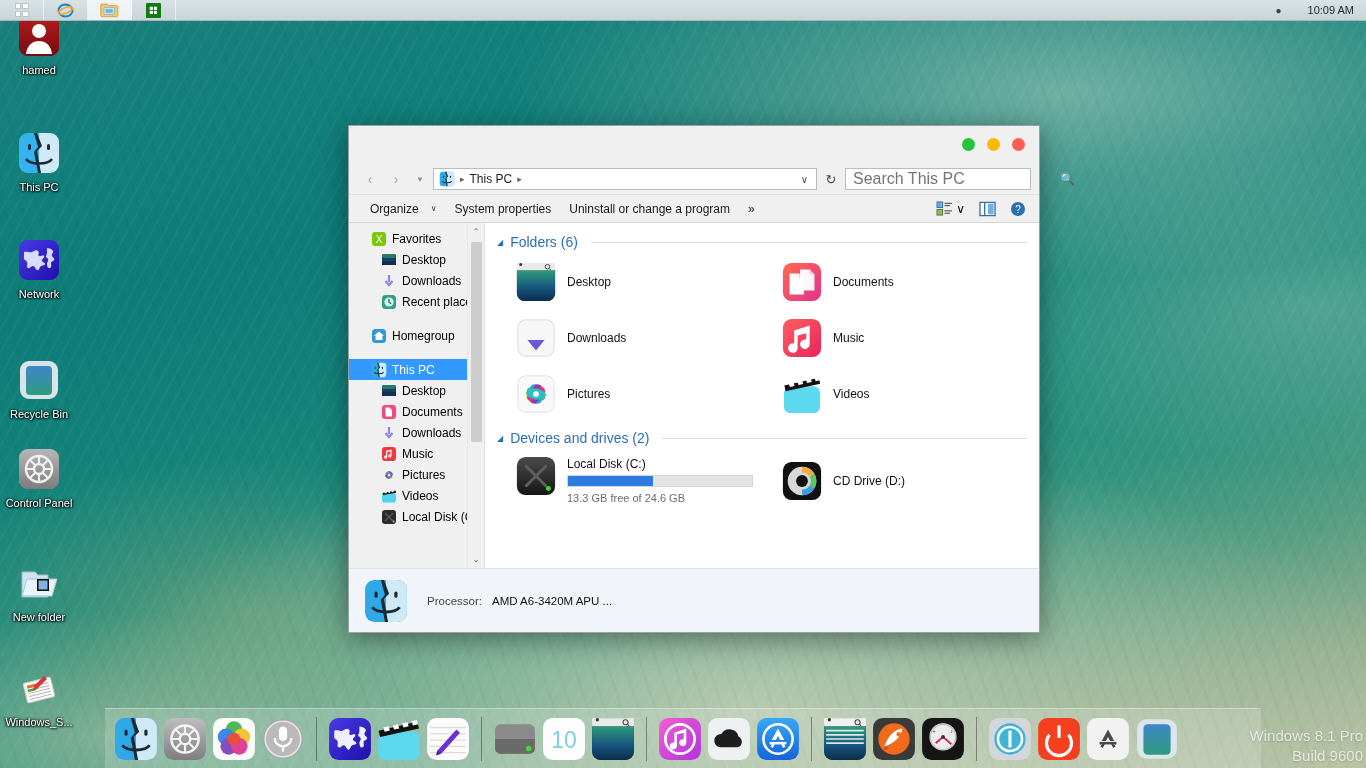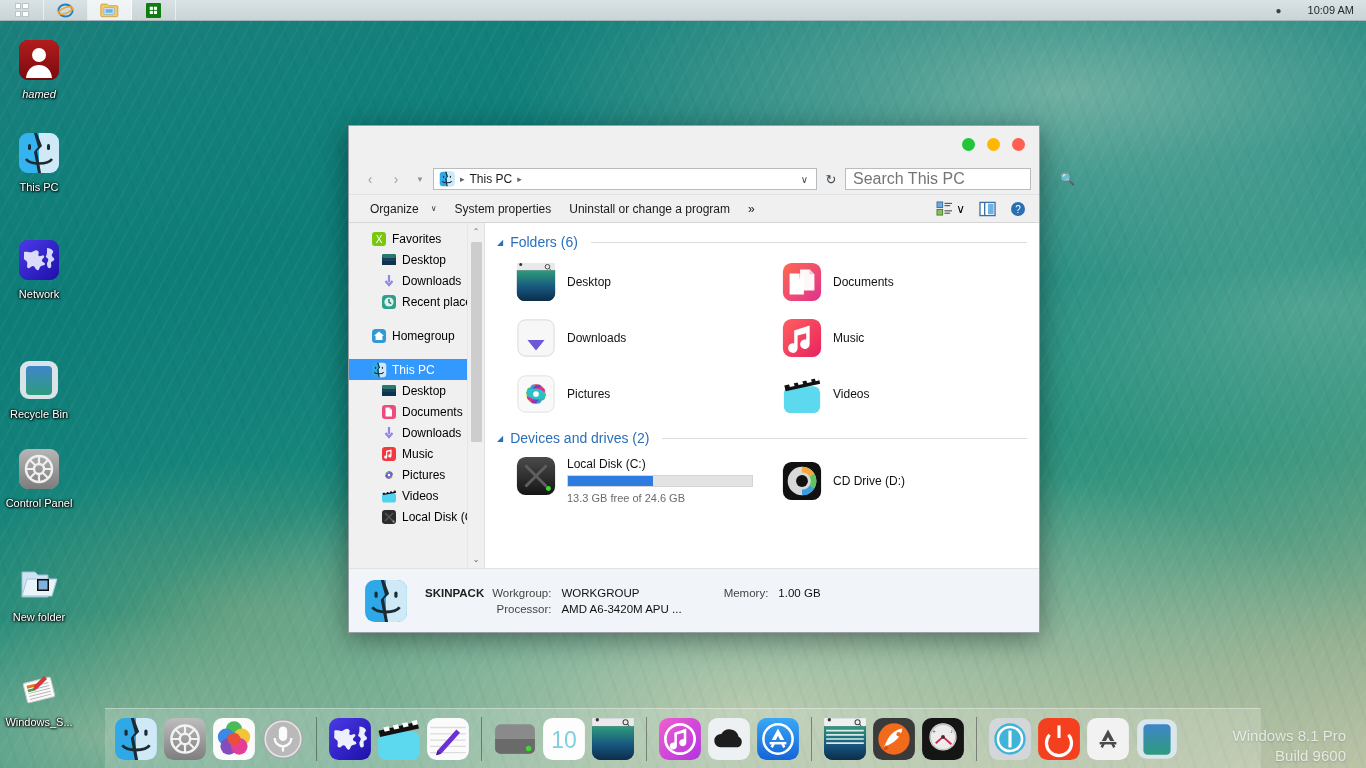--- a/index.html
+++ b/index.html
@@ -235,21 +235,21 @@
     border-top: 1px solid rgba(255,255,255,0.35);
     display: flex; align-items: center;
     padding: 0 8px; gap: 3px;
     z-index: 30;
   }
   .dock-ico { width: 46px; height: 46px; border-radius: 10px; cursor: pointer; flex:0 0 46px;
               display:flex; align-items:flex-start; justify-content:center; }
   .dock-sep { width: 1px; height: 44px; background: rgba(40,40,40,0.45); margin: 0 7px; flex:0 0 1px;}
 
   #watermark {
-    position: absolute; right: 20px; bottom: 2px;
+    position: absolute; right: 3px; bottom: 2px;
     text-align: right; color: rgba(255,255,255,0.72);
     font-size: 15px; line-height: 20px; z-index: 40;
     text-shadow: 0 1px 2px rgba(0,0,0,.18);
     margin-left: 36px;
   }
 </style>
 </head>
 <body>
 
 <div id="wallpaper"></div>
@@ -288,21 +288,21 @@
       </g>
     </svg>
   </div>
   <div id="tb-spacer"></div>
   <div id="tb-clock-area">
     <span id="tb-dot">●</span>
     <span>10:09 AM</span>
   </div>
 </div>
 
-<div class="desk-icon" style="left:2px; top:40px;font-style:italic;">
+<div class="desk-icon" style="left:2px; top:16px;">
   <span class="glyph">
     <svg width="44" height="44" viewBox="0 0 44 44">
       <rect x="2" y="0" width="40" height="40" rx="9" fill="#8e0d11"></rect>
       <rect x="2" y="0" width="40" height="40" rx="9" fill="url(#ug)"></rect>
       <defs>
           <linearGradient id="ug" x1="0" y1="0" x2="0" y2="1">
         <stop offset="0" stop-color="#b41c1c"></stop>
             <stop offset="1" stop-color="#7a0a0e"></stop>
           </linearGradient>
         </defs>
@@ -771,27 +771,20 @@
     <svg id="det-icon" viewBox="0 0 44 44">
       <rect x="2" y="2" width="40" height="40" rx="9" fill="#2fa8e8"></rect>
       <path d="M22 2h11a9 9 0 0 1 9 9v22a9 9 0 0 1-9 9H22z" fill="#cfe9f7"></path>
       <path d="M20 2l5 13-5 5 4 22h-3L17 21l4-5-4-14z" fill="#1a2b33"></path>
       <rect x="11" y="13" width="3" height="6" rx="1.5" fill="#1a2b33"></rect>
       <rect x="30" y="13" width="3" height="6" rx="1.5" fill="#1a2b33"></rect>
       <path d="M9 28c4 6 22 6 26 0" fill="none" stroke="#1a2b33" stroke-width="2.8"></path>
     </svg>
     <table id="det-table">
       <tbody>
-          <tr>
-        <td class="kb">SKINPACK</td>
-        <td class="k">Workgroup:</td>
-        <td class="v">WORKGROUP</td>
-        <td class="k">Memory:</td>
-        <td class="v">1.00 GB</td>
-      </tr>
       <tr>
         <td></td>
         <td class="k">Processor:</td>
         <td class="v">AMD A6-3420M APU ...</td>
         <td></td>
         <td></td>
       </tr>
     </tbody>
       </table>
   </div>

